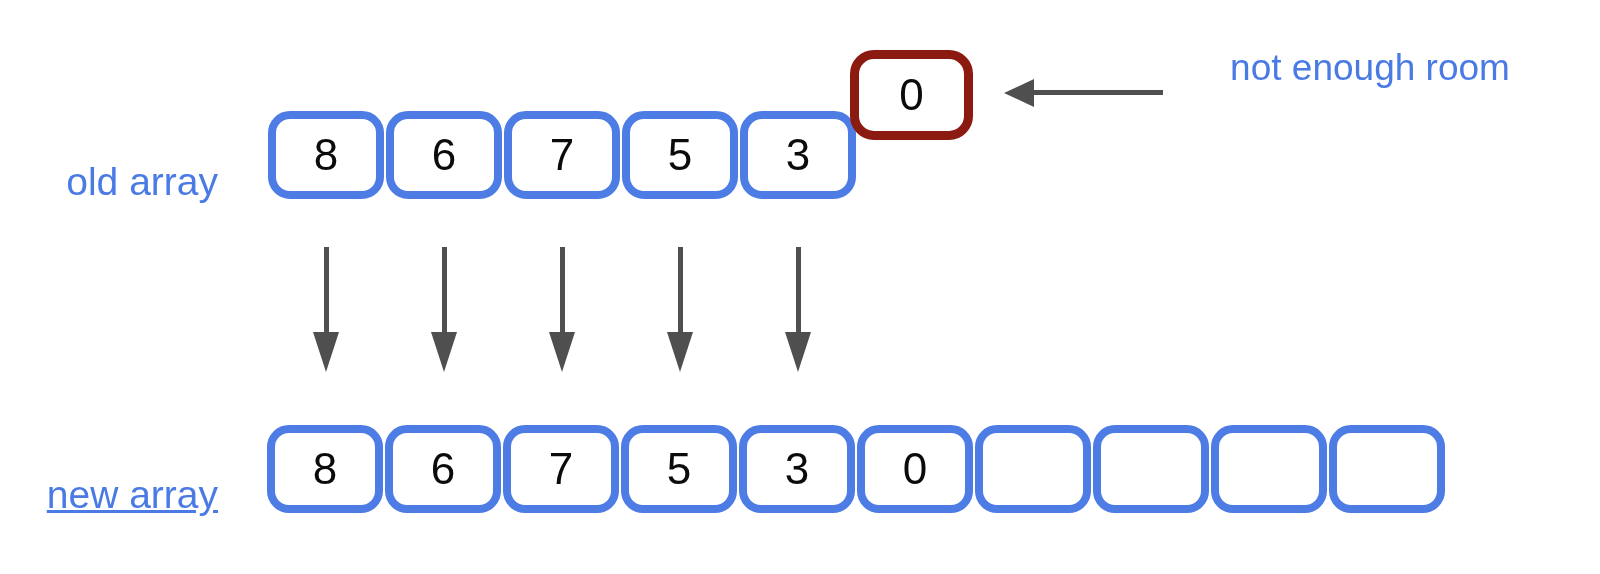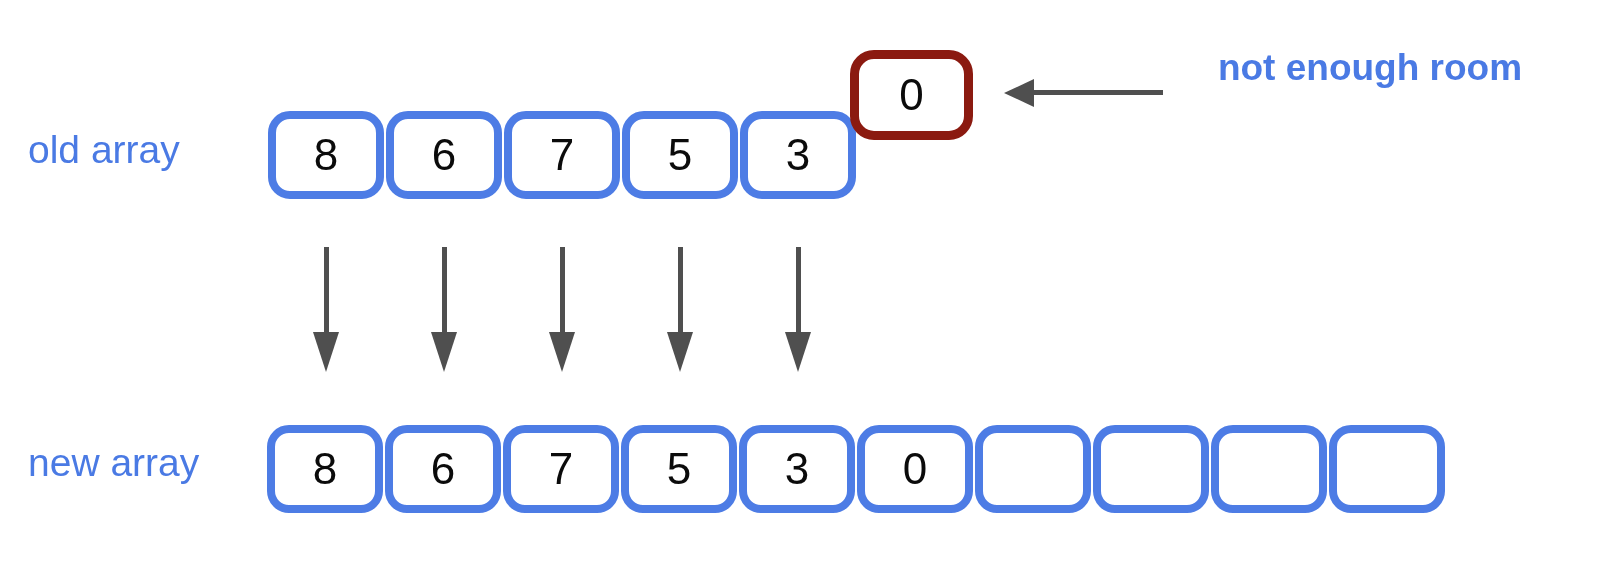--- a/index.html
+++ b/index.html
@@ -14,28 +14,29 @@
     background: var(--background, #ffffff);
     font-family: "Liberation Sans", sans-serif;
     overflow: hidden;
   }
 
   
   .row-label {
     position: absolute;
     left: 28px;
     width: 190px;
-    text-align: left;
+    text-align: right;
     font-size: 39px;
     line-height: 40px;
     color: var(--label-blue, #4a7ae4);
     white-space: nowrap;
+    margin-top: 32px;
   }
   #old-label { top: 130px; }
-  #new-label { top: 443px; }
+  #new-label { top: 443px; text-decoration: underline; }
 
   
   .array-row {
     position: absolute;
     display: flex;
     gap: 2px;
   }
   #old-row { left: 268px; top: 111px; }
   #new-row { left: 267px; top: 425px; }
 
@@ -90,21 +91,20 @@
   .annotation {
     position: absolute;
     left: 1205px;
     top: 44px;
     width: 330px;
     text-align: center;
     font-size: 37px;
     line-height: 48px;
     color: var(--label-blue, #4a7ae4);
     white-space: nowrap;
-    font-weight: bold;
   }
 
   
   .down-arrow {
     position: absolute;
     top: 247px;
     width: 26px;
     height: 125px;
     display: flex;
     flex-direction: column;

